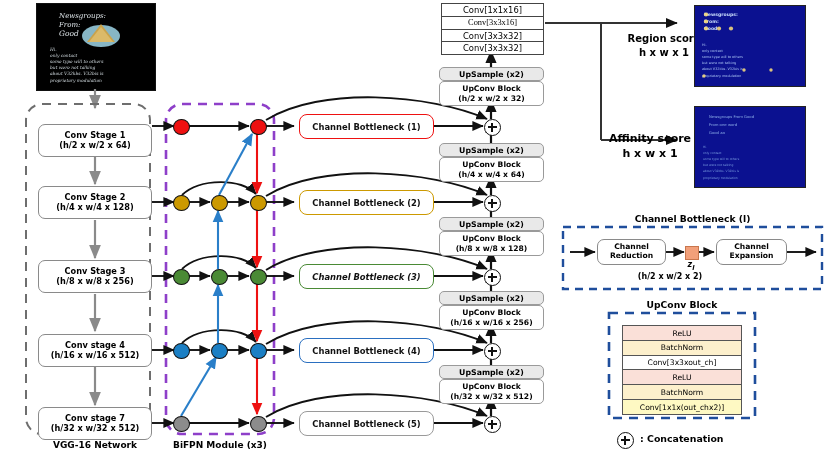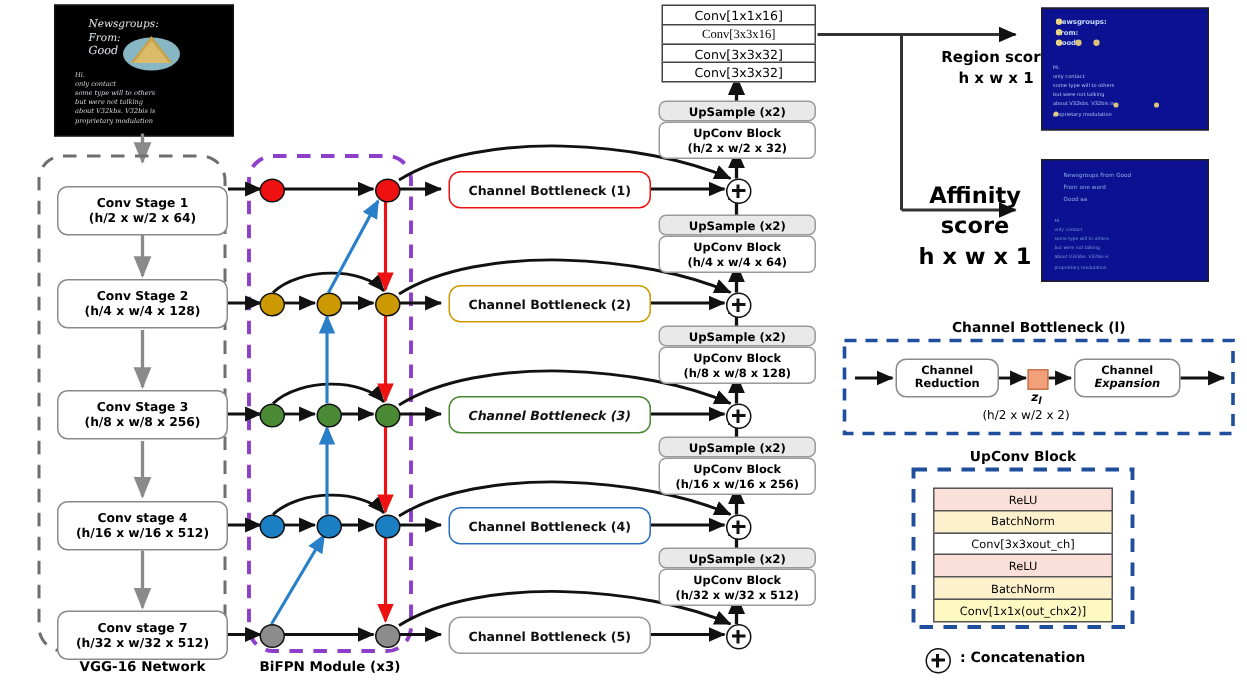--- a/index.html
+++ b/index.html
@@ -295,21 +295,21 @@
     </div>
     <div class="convrow" style="height:12px;">
       <span>Conv[3x3x32]</span>
     </div>
   </div>
 
   <div class="lbl" style="left:600px;top:32px;width:100px;font-size:10px;line-height:1.35;margin-left:14px;">
     <div>Region score</div>
     <div>h x w x 1</div>
   </div>
-  <div class="lbl" style="left:600px;top:120px;width:100px;font-size:15px;line-height:1.35;">
+  <div class="lbl" style="left:600px;top:132px;width:100px;font-size:11px;line-height:1.35;">
     <div>Affinity score</div>
     <div>h x w x 1</div>
   </div>
 
   <div class="scoreimg" style="left:694px;top:5px;width:110px;height:80px;">
     <svg width="110" height="80" viewBox="0 0 110 80">
       <rect width="110" height="80" fill="#0b1190"></rect>
       <g fill="#cfe3ff" font-family="DejaVu Sans, sans-serif" font-size="4.6" font-weight="bold" opacity="0.95">
         <text x="9" y="10">Newsgroups:</text>
         <text x="9" y="17">From:</text>
@@ -366,26 +366,26 @@
     <span>Channel Bottleneck (l)</span>
   </div>
   <div class="rbox abs" style="left:597px;top:239px;width:69px;height:26px;">
     <div class="l1" style="font-size:7.6px;">Channel</div>
     <div class="l2" style="font-size:7.6px;">Reduction</div>
   </div>
   <div class="zsq" style="left:685px;top:246px;width:12px;height:12px;"></div>
   <div class="lbl" style="left:668px;top:260px;width:46px;font-size:8px;font-style:italic;">
     <span>z</span><sub style="font-size:6.5px;">l</sub>
   </div>
-  <div class="lbl" style="left:628px;top:272px;width:112px;font-size:8px;font-weight:normal;">
+  <div class="lbl" style="left:614px;top:272px;width:112px;font-size:8px;font-weight:bold;">
     <span>(h/2  x w/2  x 2)</span>
   </div>
   <div class="rbox abs" style="left:716px;top:239px;width:71px;height:26px;">
     <div class="l1" style="font-size:7.6px;">Channel</div>
-    <div class="l2" style="font-size:7.6px;font-style:italic;">Expansion</div>
+    <div class="l2" style="font-size:7.6px;">Expansion</div>
   </div>
 
   <div class="lbl" style="left:609px;top:299px;width:146px;font-size:9.2px;">
     <span>UpConv Block</span>
   </div>
   <div class="abs" style="left:622px;top:325px;width:120px;">
     <div class="ucrow" style="height:14px;margin-top:0;background:#fae0d8;">
       <span>ReLU</span>
     </div>
     <div class="ucrow" style="height:14px;background:#fdf0cc;">

